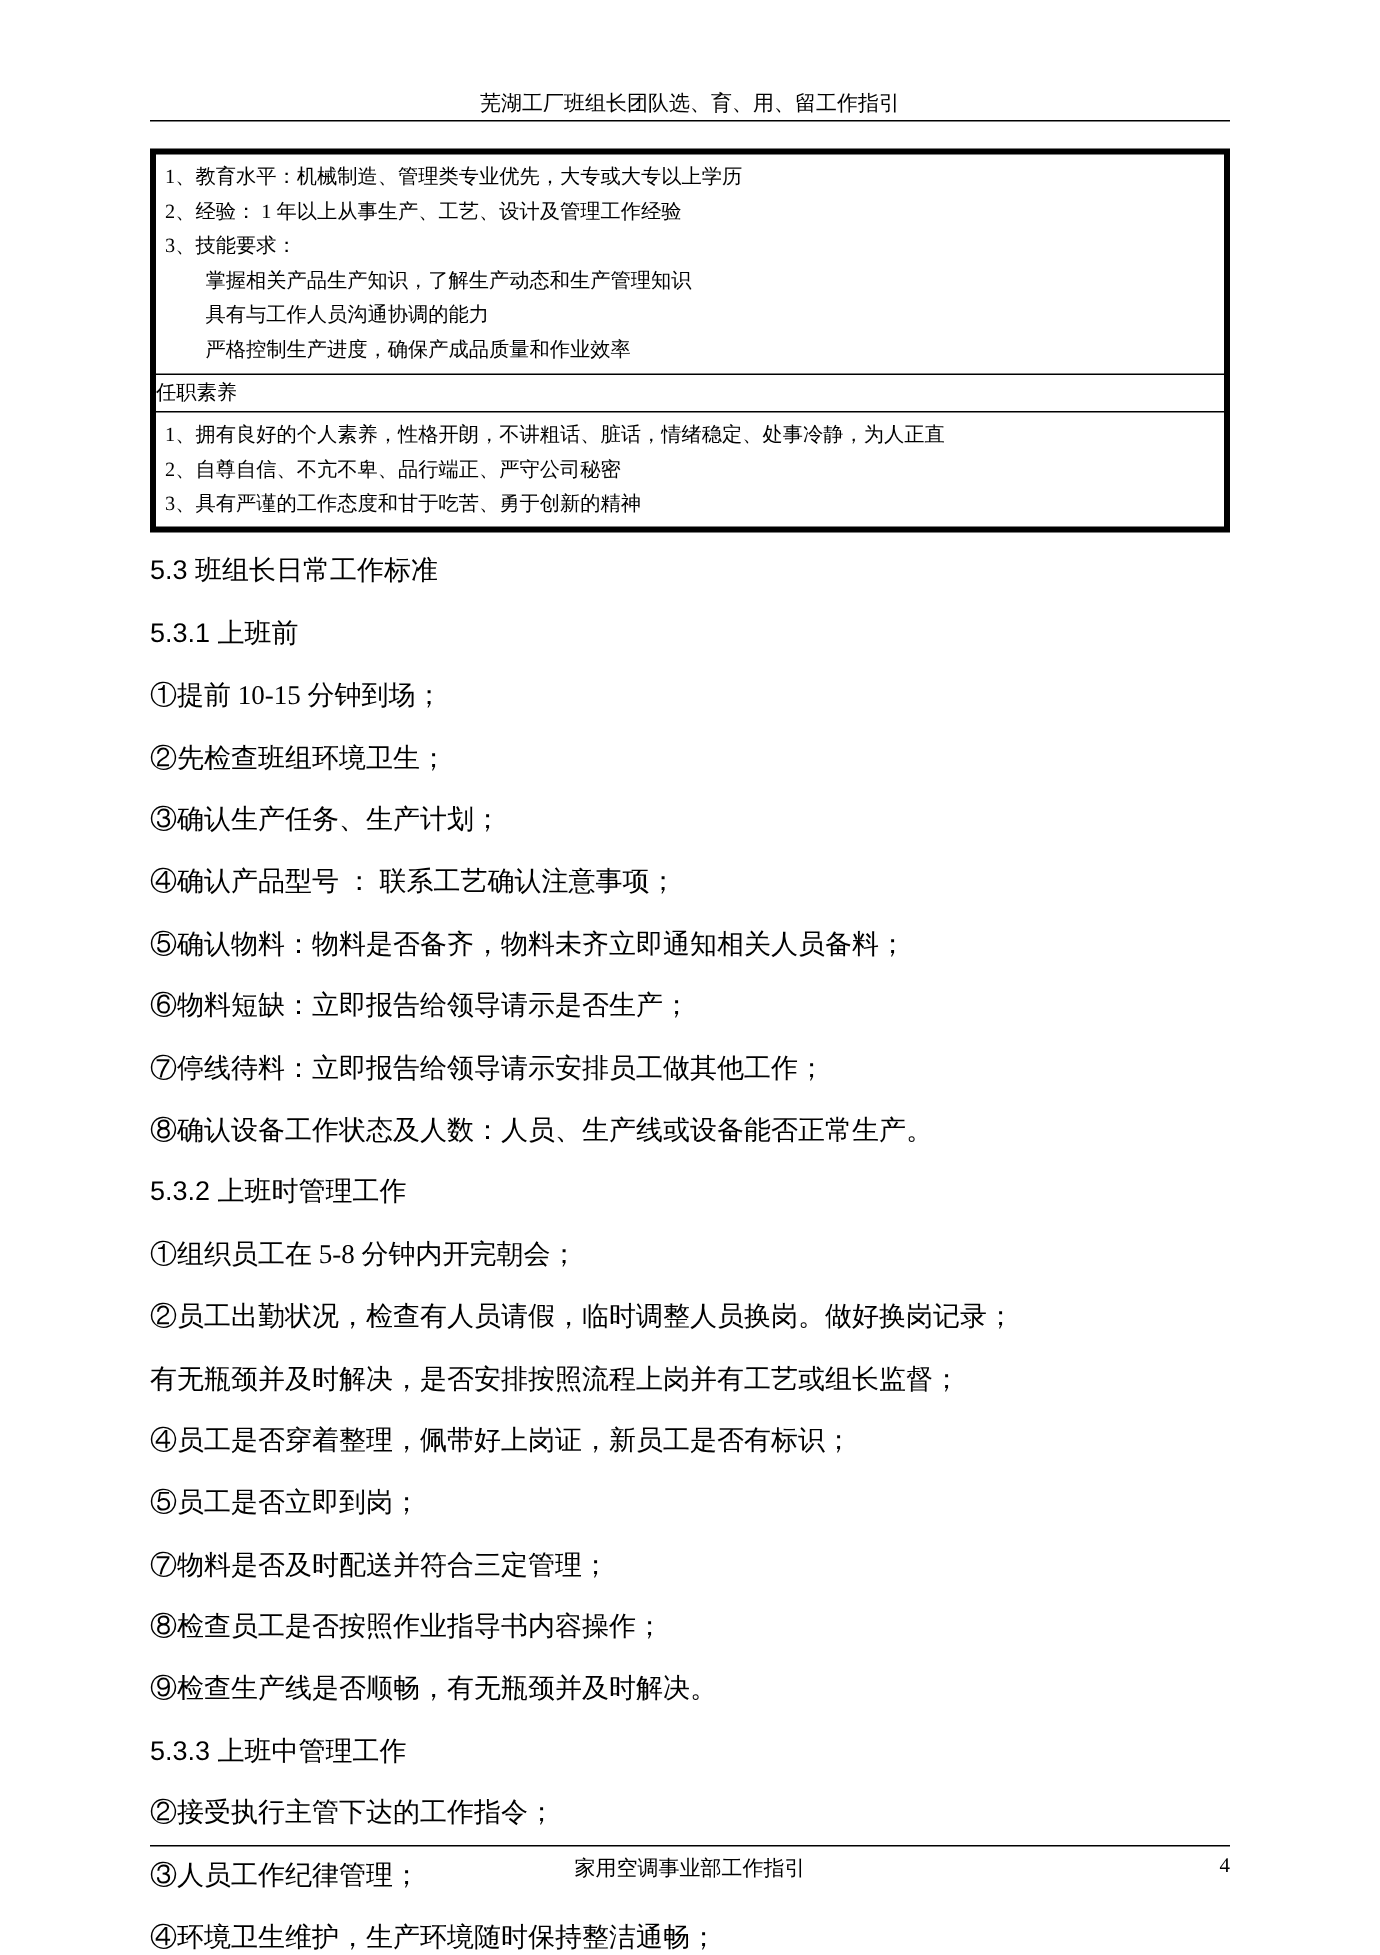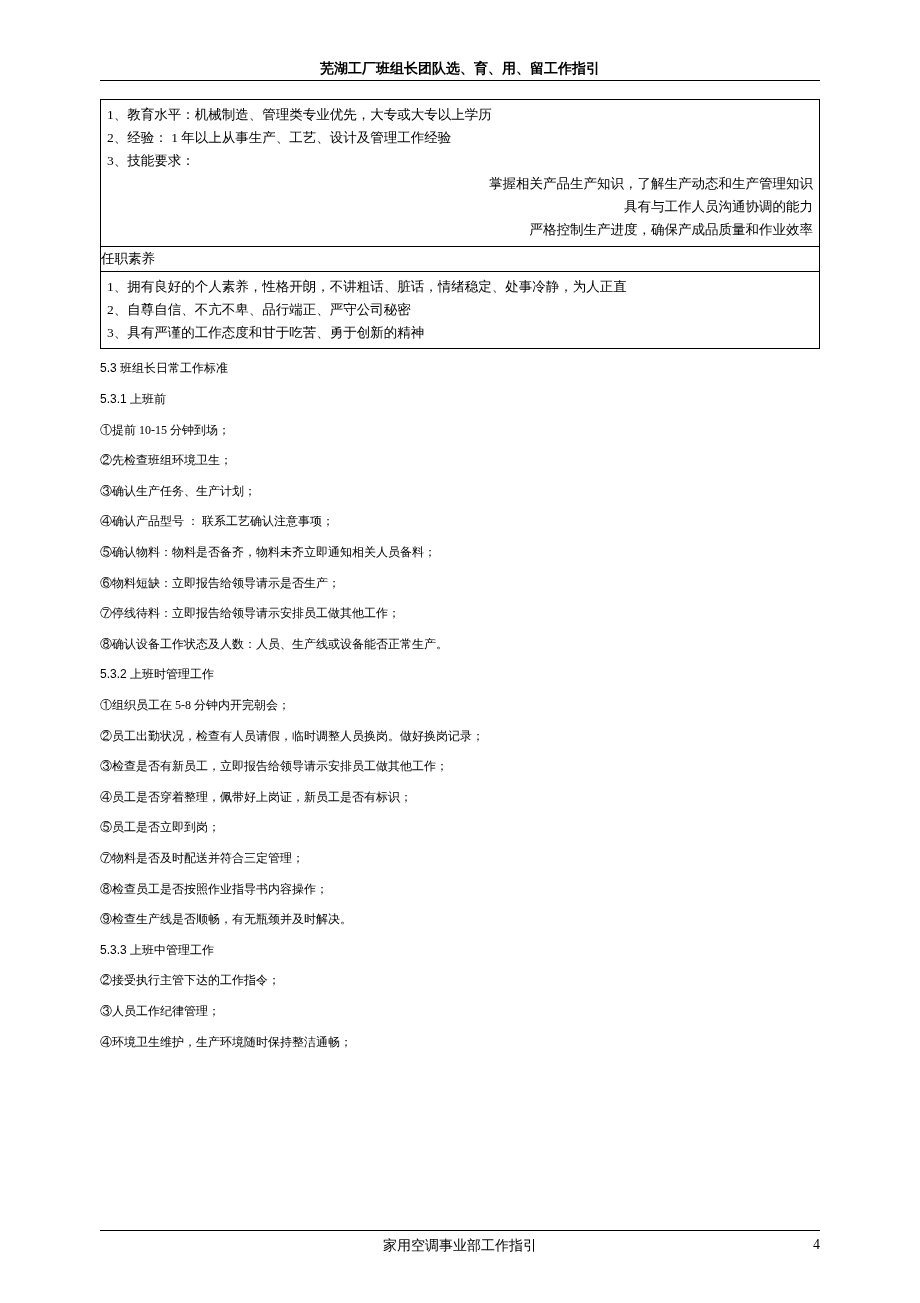--- a/index.html
+++ b/index.html
@@ -12,49 +12,48 @@
       color: #000;
       position: relative;
     }
     .page {
       padding: 60px 100px 0 100px;
     }
     .header-title {
       text-align: center;
       font-size: 14px;
       margin-bottom: 2px;
-      font-weight: bold;
     }
     .header-underline {
       border-top: 1.5px solid #000;
       margin-bottom: 18px;
     }
     .boxed-table {
-      border: 1px solid #000000;
+      border: 4px solid #000000;
       width: 100%;
       margin-bottom: 6px;
     }
     .boxed-cell {
       padding: 4px 6px 4px 6px;
     }
     .boxed-line {
       line-height: 1.7;
       font-size: 13.5px;
     }
-    .indent { padding-left: 2em; text-align: right; }
+    .indent { padding-left: 2em; }
     .section-divider {
       border-top: 1px solid #000;
       text-align: left;
       font-size: 13.5px;
       padding: 3px 0;
     }
     .body-para {
       margin: 9px 0;
       line-height: 1.8;
-      font-size: 12px;
+      font-size: 18px;
     }
     .sect-heading {
       font-family: Arial, "SimSun", sans-serif;
     }
     .footer {
       position: absolute;
       bottom: 48px;
       left: 100px;
       right: 100px;
     }
@@ -103,21 +102,21 @@
   <div class="body-para">③确认生产任务、生产计划；</div>
   <div class="body-para">④确认产品型号   ：  联系工艺确认注意事项；</div>
   <div class="body-para">⑤确认物料：物料是否备齐，物料未齐立即通知相关人员备料；</div>
   <div class="body-para">⑥物料短缺：立即报告给领导请示是否生产；</div>
   <div class="body-para">⑦停线待料：立即报告给领导请示安排员工做其他工作；</div>
   <div class="body-para">⑧确认设备工作状态及人数：人员、生产线或设备能否正常生产。</div>
 
   <div class="body-para sect-heading">5.3.2   上班时管理工作</div>
   <div class="body-para">①组织员工在   5-8 分钟内开完朝会；</div>
   <div class="body-para">②员工出勤状况，检查有人员请假，临时调整人员换岗。做好换岗记录；</div>
-  <div class="body-para">③检查是否有新员工，立即报告给领导请示安排员工做其他工作；</div>
+  <div class="body-para">有无瓶颈并及时解决，是否安排按照流程上岗并有工艺或组长监督；</div>
   <div class="body-para">④员工是否穿着整理，佩带好上岗证，新员工是否有标识；</div>
   <div class="body-para">⑤员工是否立即到岗；</div>
   <div class="body-para">⑦物料是否及时配送并符合三定管理；</div>
   <div class="body-para">⑧检查员工是否按照作业指导书内容操作；</div>
   <div class="body-para">⑨检查生产线是否顺畅，有无瓶颈并及时解决。</div>
 
   <div class="body-para sect-heading">5.3.3   上班中管理工作</div>
   <div class="body-para">②接受执行主管下达的工作指令；</div>
   <div class="body-para">③人员工作纪律管理；</div>
   <div class="body-para">④环境卫生维护，生产环境随时保持整洁通畅；</div>

